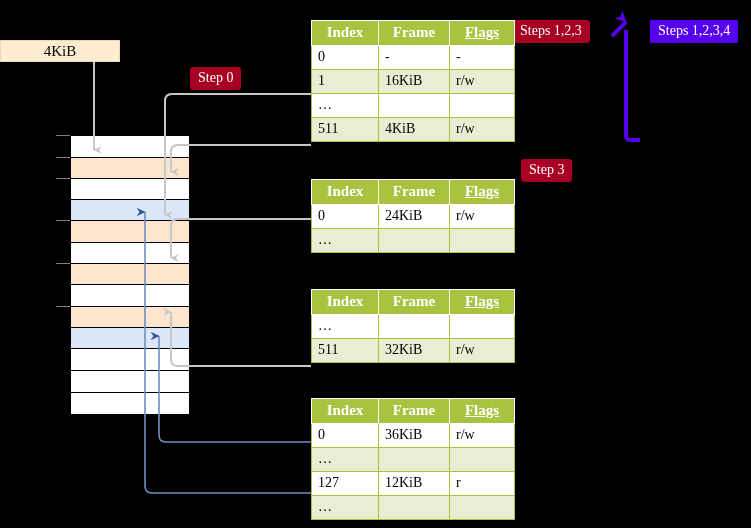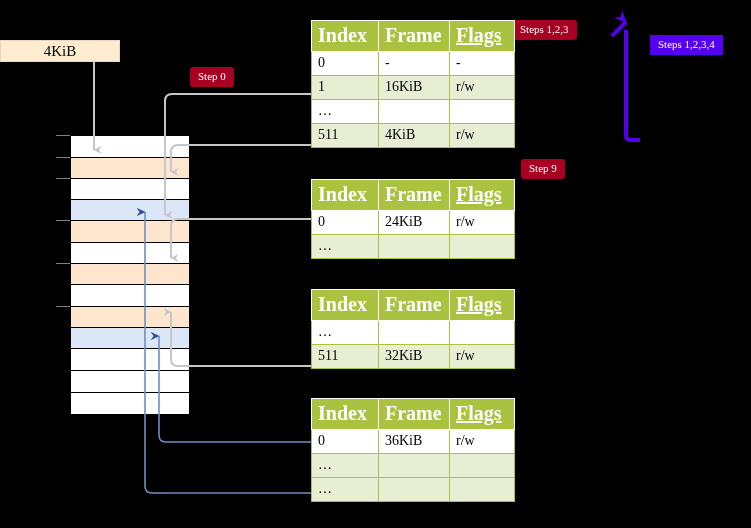--- a/index.html
+++ b/index.html
@@ -1,21 +1,21 @@
 <!DOCTYPE html>
 <html><head>
 <meta charset="utf-8">
 <style>
   html,body{margin:0;padding:0;background:#000;}
   body{width:751px;height:528px;position:relative;overflow:hidden;
        font-family:"Liberation Serif",serif;color:#000;}
   .stage{position:absolute;left:0;top:0;width:751px;height:528px;}
 
   
-  .badge{position:absolute;color:#ffffff;font-size:11px;line-height:1;
+  .badge{position:absolute;color:#ffffff;font-size:14px;line-height:1;
          padding:4px 8px 5px 8px;white-space:nowrap;font-family:"Liberation Serif",serif;}
   .badge.red{background:#a80022;border-radius:3px;}
   .badge.blue{background:#5500ee;}
 
   
   .kib-box{position:absolute;background:#fdecd0;border:1px solid #e8d8b8;
            box-sizing:border-box;display:flex;align-items:center;
            justify-content:center;font-size:15px;color:#000;}
 
   
@@ -25,21 +25,21 @@
   .memrow.last{border-bottom:1px solid #000;}
   .memrow.peach{background:#fde5ce;}
   .memrow.bluefill{background:#dbe6f6;}
   .tick{position:absolute;height:1px;background:#808080;left:-14px;width:14px;}
 
   
   .ptable{position:absolute;border-collapse:collapse;border-spacing:0;
           font-size:14px;font-family:"Liberation Serif",serif;
           border:1px solid #8a8a2a;background:#ffffff;}
   .ptable th{background:#a9c23f;color:#ffffff;font-weight:bold;
-             text-align:left;padding:3px 6px 4px 6px;font-size:20px;
+             text-align:center;padding:3px 6px 4px 6px;font-size:15px;
              border:1px solid #ffffff;}
   .ptable td{padding:3px 6px 4px 6px;border:1px solid #a9c23f;
              background:#ffffff;height:15px;vertical-align:middle;}
   .ptable tr.alt td{background:#e7eed4;}
   .ptable td.hl{background:#ffffaa;}
   .col-i{width:54px;}
   .col-f{width:58px;}
   .col-g{width:52px;text-decoration:underline;}
 
   
@@ -48,23 +48,23 @@
 </style>
 </head>
 <body>
 
 <div class="stage">
 
   <div class="badge red" style="left:190px;top:41px;margin-top:26px;">Step 0</div>
 
   <div class="badge red" style="left:512px;top:20px;">Steps 1,2,3</div>
 
-  <div class="badge blue" style="left:650px;top:20px;margin-top:15px;">Steps 1,2,3,4</div>
-
-  <div class="badge red" style="left:521px;top:159px;">Step 9</div>
+  <div class="badge blue" style="left:650px;top:20px;">Steps 1,2,3,4</div>
+
+  <div class="badge red" style="left:521px;top:159px;">Step 3</div>
 
   <div class="kib-box" style="left:0px;top:40px;width:120px;height:22px;">4KiB</div>
 
   <div class="memcol">
     <div class="memrow" style="top:0px;  height:22px;"></div>
     <div class="memrow peach" style="top:22px; height:21px;"></div>
     <div class="memrow" style="top:43px; height:21px;"></div>
     <div class="memrow bluefill" style="top:64px; height:21px;"></div>
     <div class="memrow peach" style="top:85px; height:22px;"></div>
     <div class="memrow" style="top:107px;height:21px;"></div>
@@ -172,20 +172,25 @@
       <tr>
         <td>0</td>
         <td>36KiB</td>
         <td>r/w</td>
       </tr>
       <tr class="alt">
         <td>…</td>
         <td></td>
         <td></td>
       </tr>
+      <tr>
+        <td>127</td>
+        <td>12KiB</td>
+        <td>r</td>
+      </tr>
       <tr class="alt">
         <td>…</td>
         <td></td>
         <td></td>
       </tr>
     </tbody>
   </table>
 
   <svg class="wires" viewBox="0 0 751 528">
     <defs>

